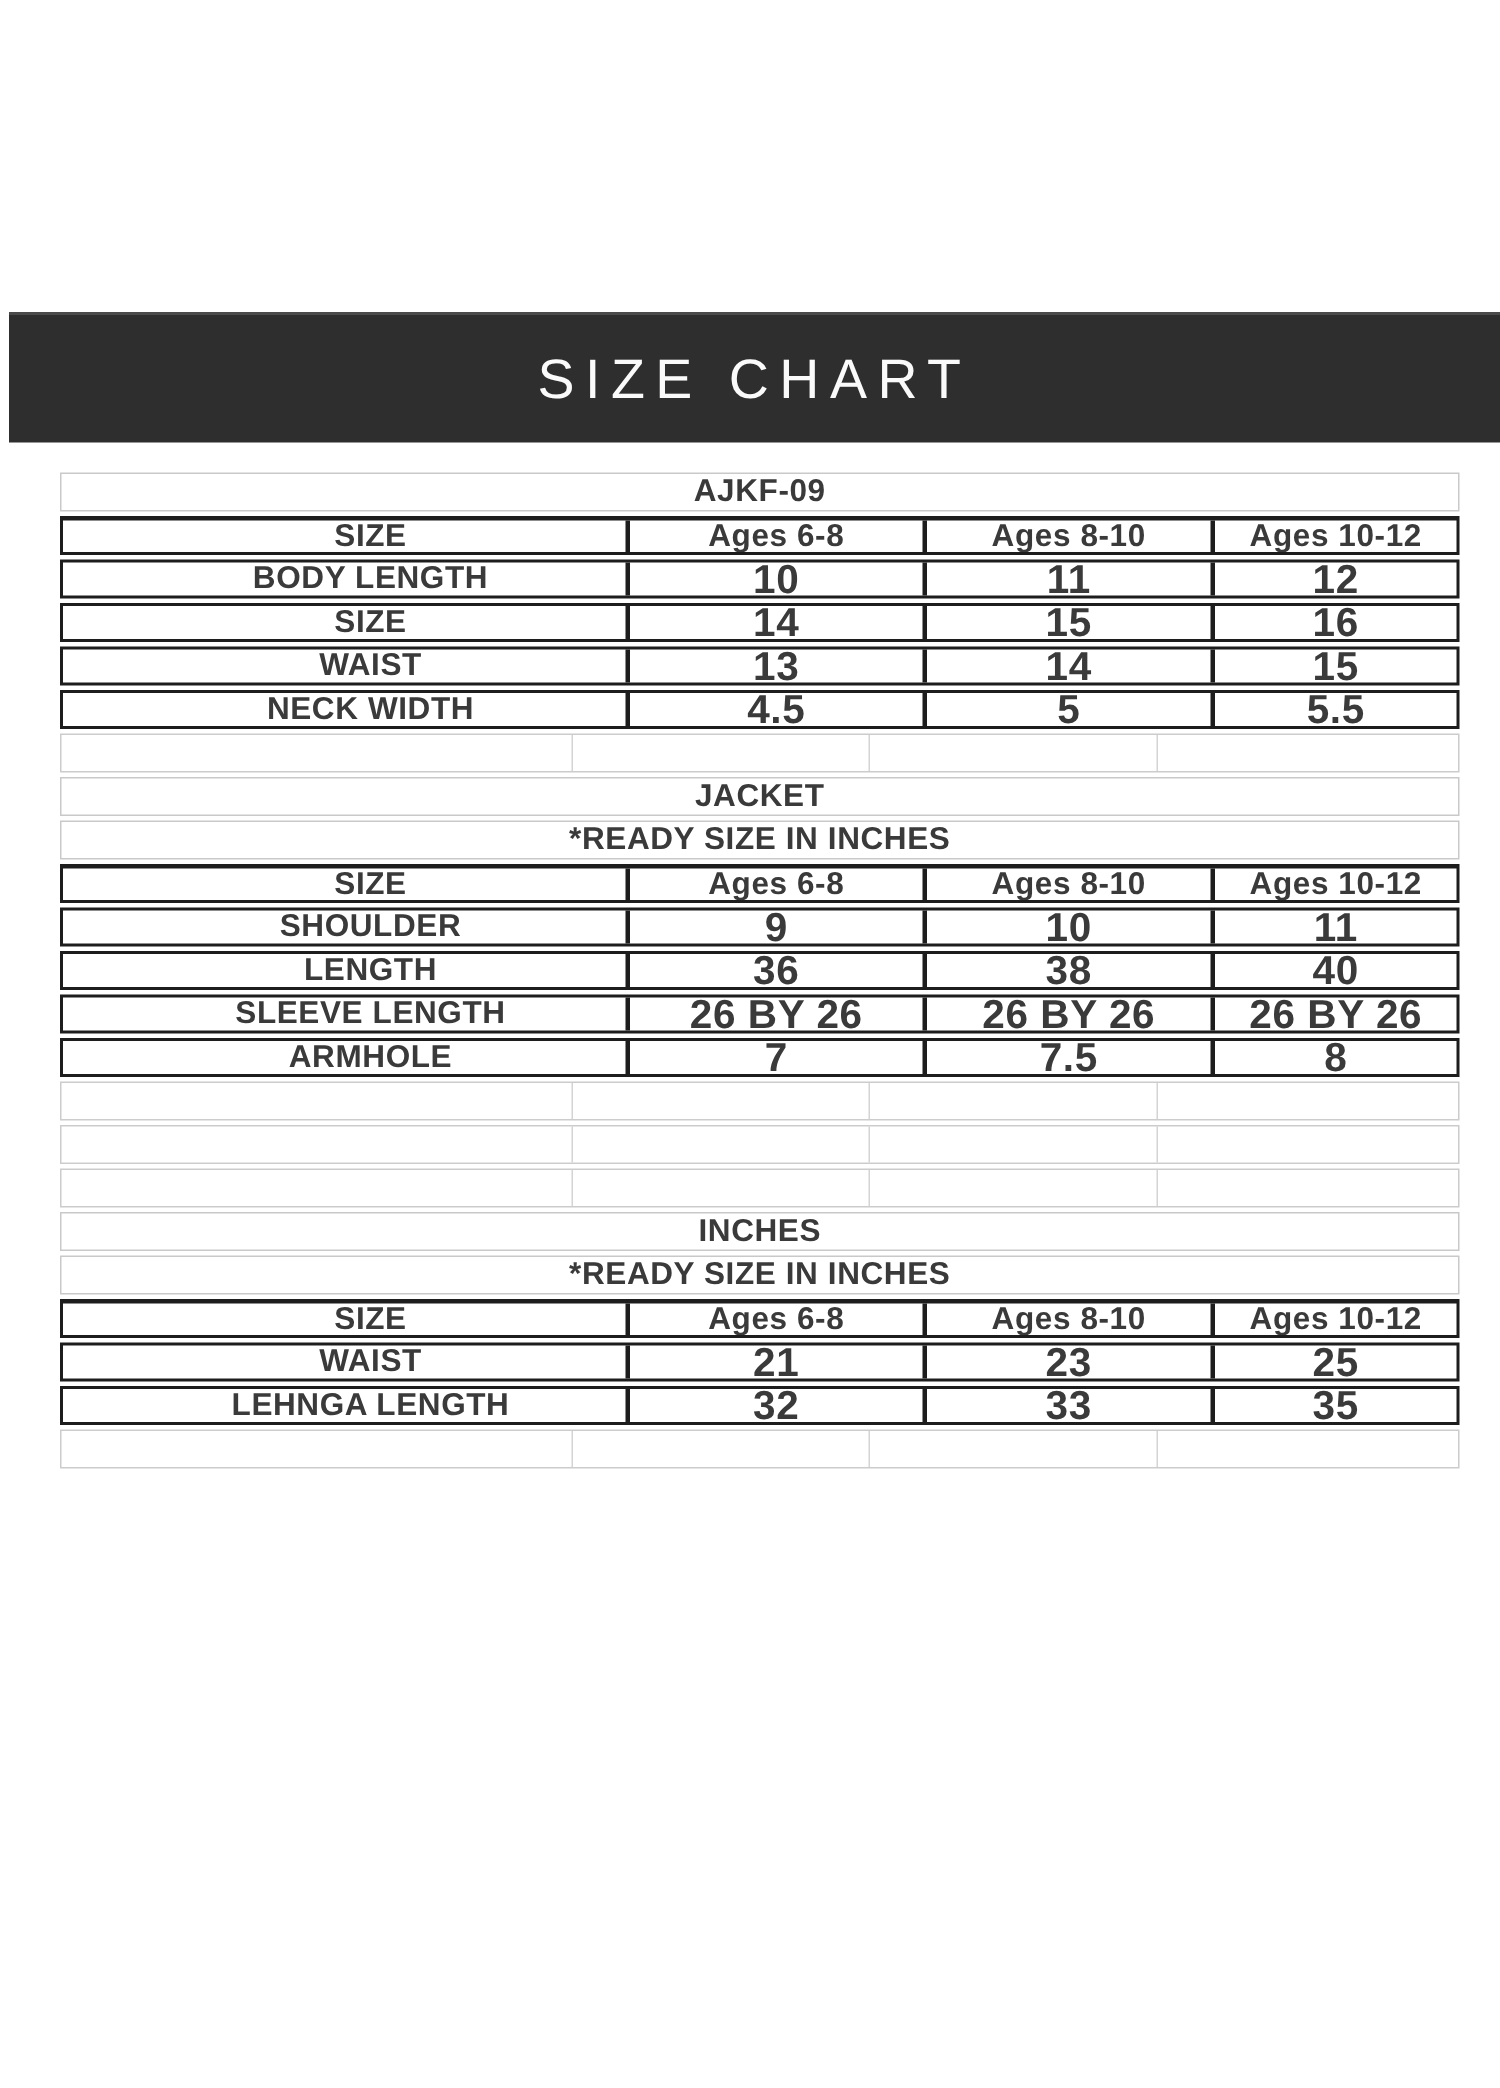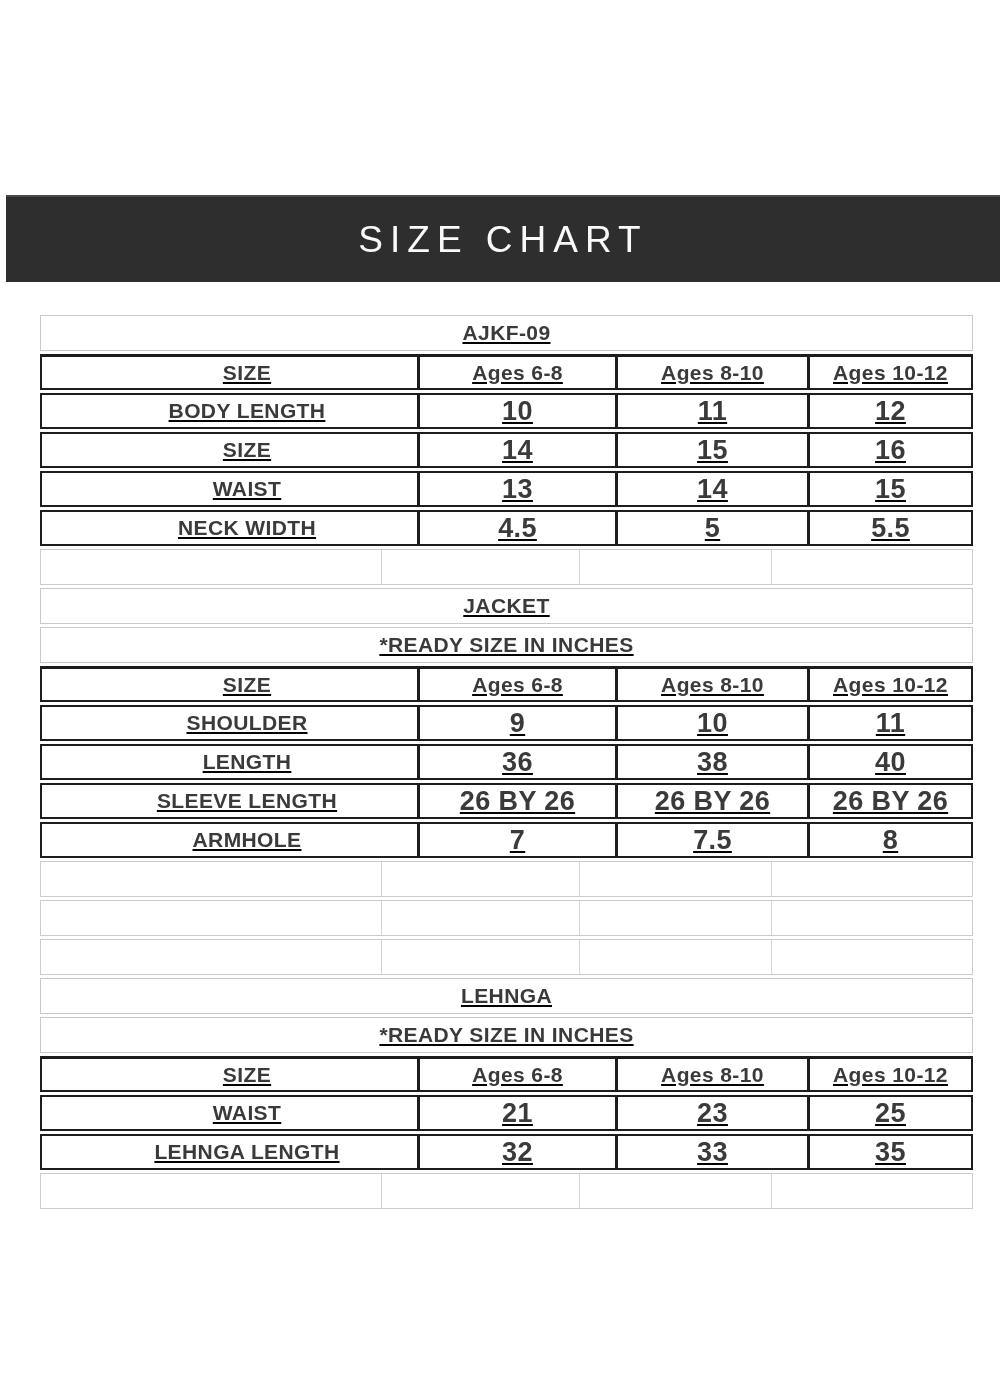--- a/index.html
+++ b/index.html
@@ -5,45 +5,44 @@
   html, body { margin: 0; padding: 0; }
   body {
     width: 1000px; height: 1392px;
     background: #ffffff;
     font-family: "Liberation Sans", sans-serif;
     position: relative;
     overflow: hidden;
   }
   .banner {
     position: absolute;
-    left: 6px; top: 195px;
+    left: 6px; top: 208px;
     width: 994px; height: 85px;
     background: #2e2e2e;
     border-top: 2px solid #4a4a4a;
     display: flex; align-items: center; justify-content: center;
   }
   .banner-title {
     color: #fafafa;
     font-size: 37px;
     font-weight: 400;
     letter-spacing: 7px;
   }
   .sheet {
     position: absolute;
     left: 40px; top: 315px;
     width: 933px;
   }
   .row {
     box-sizing: border-box;
-    height: 36px;
+    height: 26px;
     margin-bottom: 3px;
     display: grid;
     grid-template-columns: 340px 198px 192px 1fr;
     background: #ffffff;
-    text-decoration: underline;
   }
   .row.title {
     display: flex;
     align-items: center; justify-content: center;
     border: 1px solid #c9c9c9;
   }
   .row.spacer { border: 1px solid #cccccc; }
   .row.spacer .cell { border-left: 1px solid #d4d4d4; }
   .row.spacer .cell:first-child { border-left: none; }
   .row.head, .row.data { border: 2px solid #1d1d1d; padding-left: 35px; }
@@ -245,21 +244,21 @@
       <div class="cell"></div>
   </div>
   <div class="row spacer">
     <div class="cell"></div>
       <div class="cell"></div>
       <div class="cell"></div>
       <div class="cell"></div>
   </div>
 
   <div class="row title">
-    <span class="txt">LEHNGA</span>
+    <span class="txt">INCHES</span>
   </div>
   <div class="row title">
     <span class="txt">*READY SIZE IN INCHES</span>
   </div>
   <div class="row head">
     <div class="cell">
         <span class="txt">SIZE</span>
       </div>
     <div class="cell">
         <span class="txt">Ages 6-8</span>

